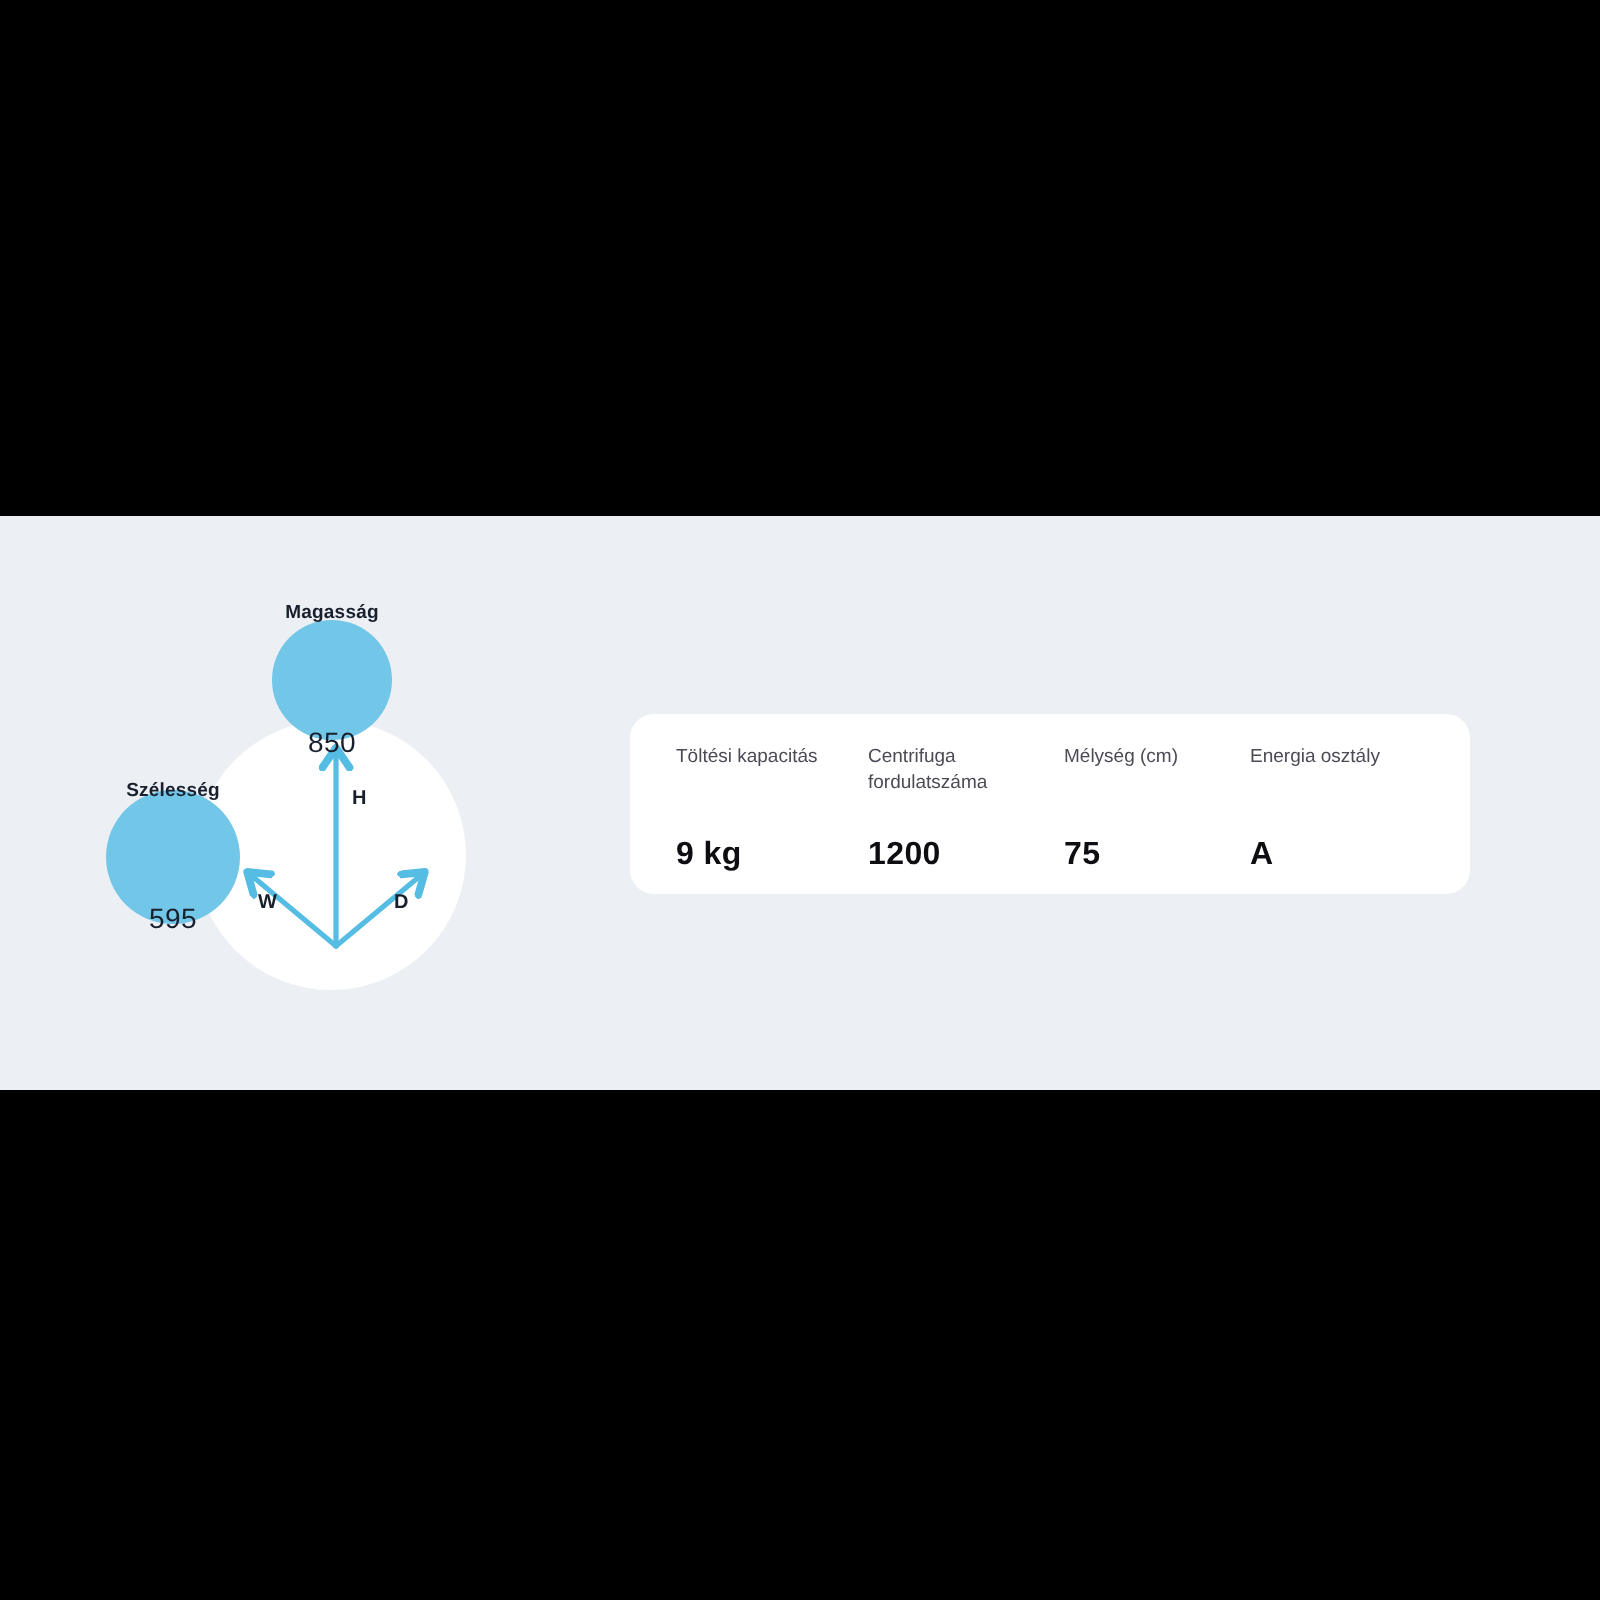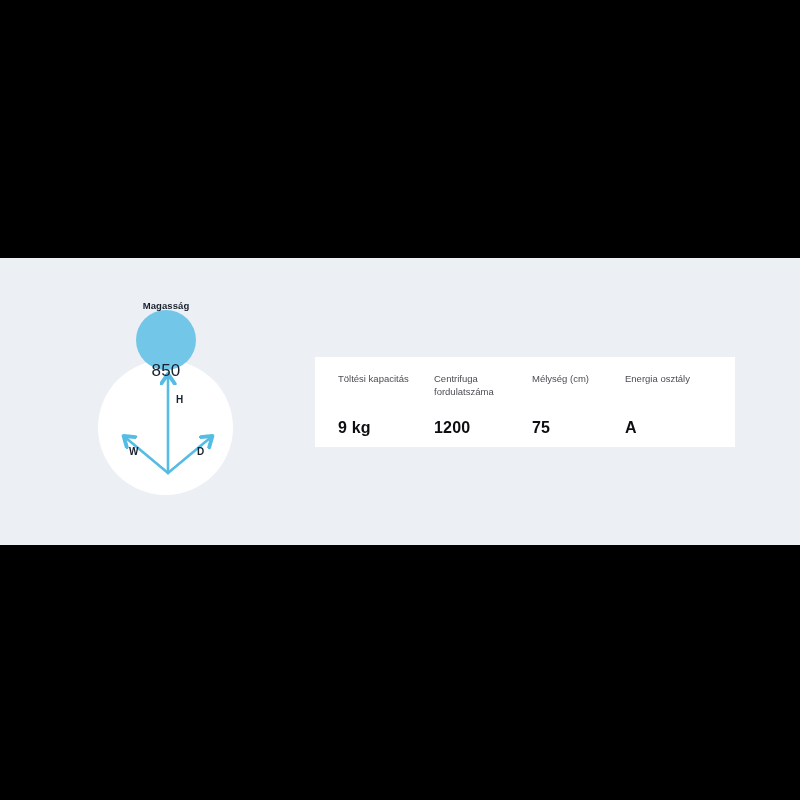--- a/index.html
+++ b/index.html
@@ -63,21 +63,21 @@
     line-height: 1;
     gap: 48px;
   }
   .dim-bubble .bubble-label {
     font-size: 9.5px;
     font-weight: 600;
     letter-spacing: 0.1px;
     margin-bottom: 4px;
   }
   .dim-bubble .bubble-value {
-    font-size: 17px;
+    font-size: 14px;
     font-weight: 500;
     letter-spacing: 0.2px;
   }
 
   #bubble-height {
     left: 106px;
     top: 32px;
     width: 60px;
     height: 60px;
   }
@@ -113,21 +113,21 @@
   #axis-letter-d { left: 167px; top: 168px; }
 
   
   #spec-card {
     position: absolute;
     left: 315px;
     top: 99px;
     width: 420px;
     height: 90px;
     background: #FFFFFF;
-    border-radius: 0;
+    border-radius: 12px;
   }
 
   #spec-table {
     position: absolute;
     left: 23px;
     top: 16px;
     width: 376px;
     border-collapse: collapse;
     table-layout: fixed;
   }
@@ -182,20 +182,24 @@
 
       <span class="axis-letter" id="axis-letter-h">H</span>
       <span class="axis-letter" id="axis-letter-w">W</span>
       <span class="axis-letter" id="axis-letter-d">D</span>
 
       <div class="dim-bubble" id="bubble-height">
         <span class="bubble-label">Magasság</span>
         <span class="bubble-value">850</span>
       </div>
 
+      <div class="dim-bubble" id="bubble-width">
+        <span class="bubble-label">Szélesség</span>
+        <span class="bubble-value">595</span>
+      </div>
 
 
     </div>
 
     <div id="spec-card">
       <table id="spec-table">
         <colgroup>
           <col class="c0">
             <col class="c1">
             <col class="c2">

